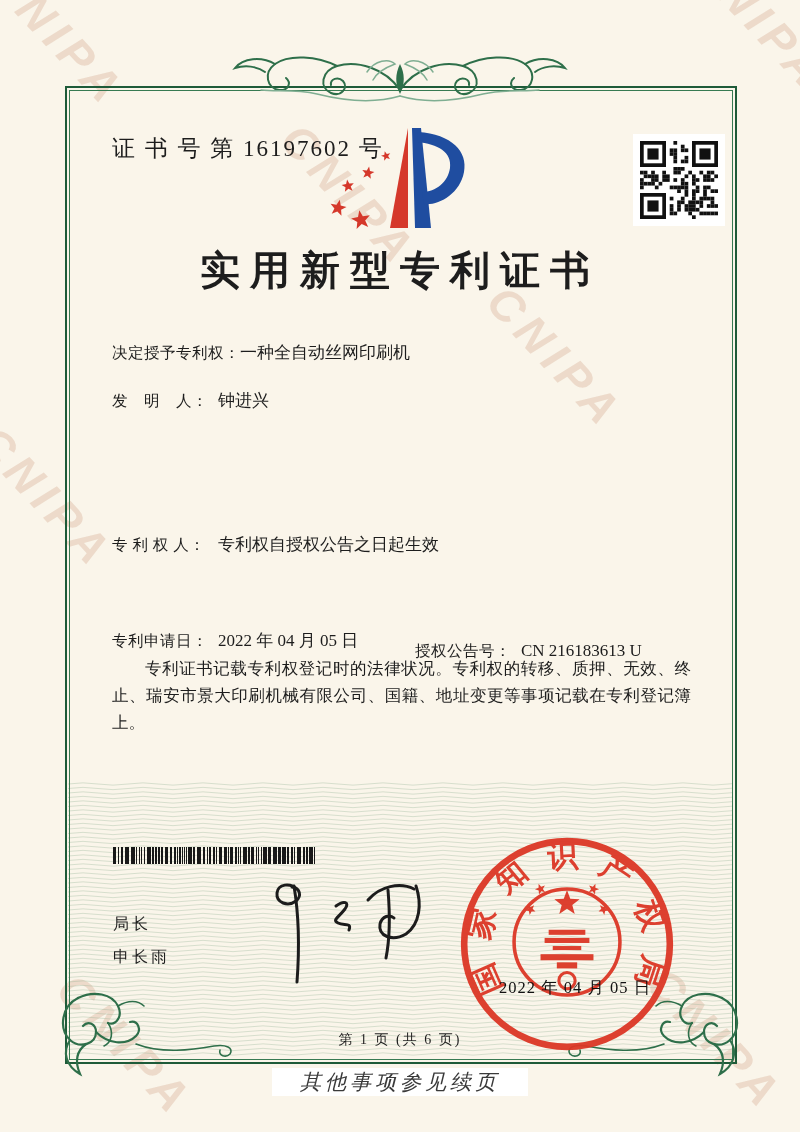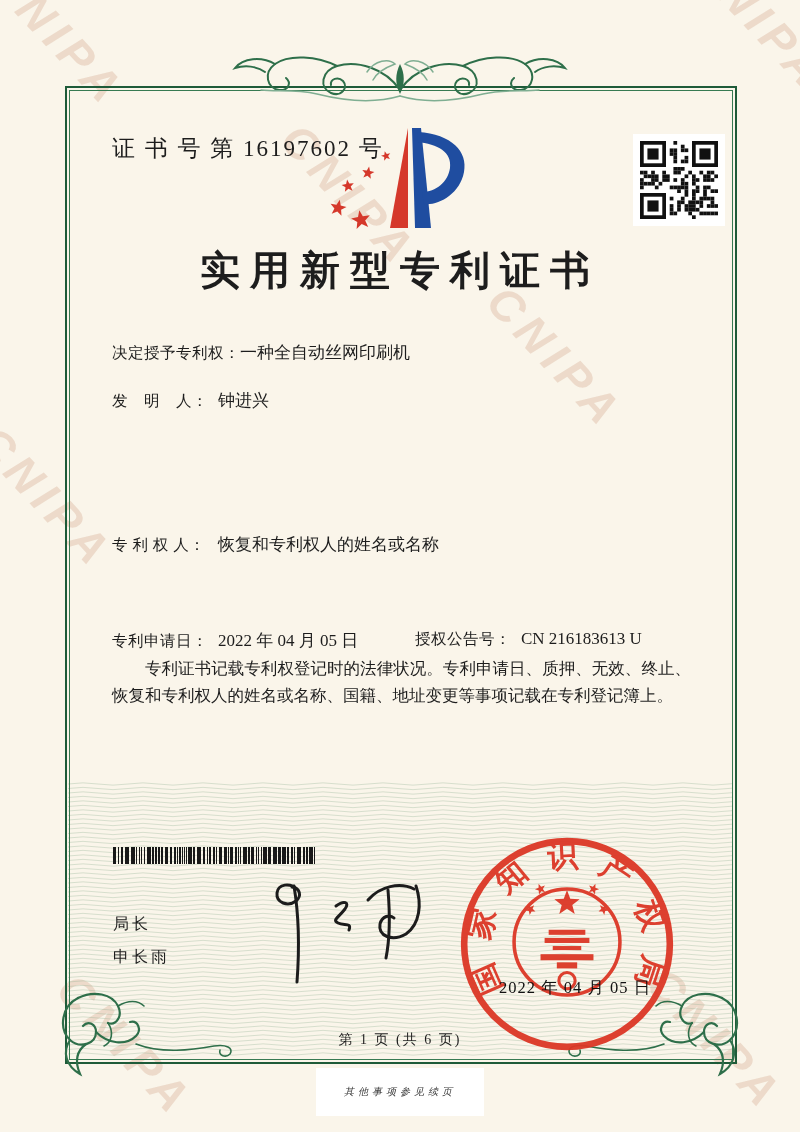--- a/index.html
+++ b/index.html
@@ -27,41 +27,41 @@
   .logo{left:328px;top:126px;}
   .qr-box{left:633px;top:134px;width:92px;height:92px;background:#ffffff;}
   .qr-box svg{margin:7px;display:block;}
 
   .title{left:0;top:243px;width:100%;text-align:center;font-size:40px;font-weight:bold;
          letter-spacing:10px;}
 
   .frow{left:112px;font-size:17px;white-space:nowrap;}
   .flabel{display:inline-block;min-width:106px;font-size:15.5px;letter-spacing:.5px;}
   .fval{font-size:17px;}
-  .grant2{position:absolute;left:303px;top:0;white-space:nowrap;}
+  .grant2{position:absolute;left:303px;top:12px;white-space:nowrap;}
 
   .body-text{left:112px;top:655px;width:579px;}
   .body-text p{margin:0;font-size:16.5px;line-height:27px;text-align:justify;text-indent:2em;}
 
   #barcode-bars{left:113px;top:847px;width:210px;height:17px;position:absolute;z-index:5;}
   #barcode-bars i{position:absolute;top:0;height:100%;background:#181818;}
 
   .signer-title{left:113px;top:914px;font-family:"Liberation Sans","DejaVu Sans",sans-serif;
                 font-size:16px;letter-spacing:3px;}
   .signer-name{left:113px;top:947px;font-family:"Liberation Sans","DejaVu Sans",sans-serif;
                font-size:16px;letter-spacing:3px;}
   .signature{left:232px;top:876px;}
 
   .seal{left:455px;top:832px;z-index:6;}
   .seal-date{left:499px;top:977px;font-size:16.5px;letter-spacing:1px;z-index:7;color:#111;}
 
   .footer-page{left:0;top:1031px;width:100%;text-align:center;font-size:14px;letter-spacing:2px;}
 
   .cont-note{left:50%;top:1068px;transform:translateX(-50%);background:#ffffff;
-             padding:17px 28px;font-size:10px;font-style:italic;letter-spacing:4px;
+             padding:0 28px;font-size:21px;font-style:italic;letter-spacing:4px;
              color:#3a3a3a;z-index:6;white-space:nowrap;}
 </style>
 </head>
 <body>
 
 <div id="page">
 
   <div class="wm" style="left:-30px;top:8px">CNIPA</div>
   <div class="wm" style="left:672px;top:-8px">CNIPA</div>
   <div class="wm" style="left:262px;top:168px">CNIPA</div>
@@ -254,32 +254,32 @@
 
   <div class="abs title">实用新型专利证书</div>
 
   <div class="abs frow" style="top:341px">
     <span class="flabel">决定授予专利权：</span><span class="fval">一种全自动丝网印刷机</span>
   </div>
   <div class="abs frow" style="top:389px">
     <span class="flabel">发　明　人：</span><span class="fval">钟进兴</span>
   </div>
   <div class="abs frow" style="top:533px">
-    <span class="flabel">专 利 权 人：</span><span class="fval">恢复和专利权人的姓名或名称</span>
+    <span class="flabel">专 利 权 人：</span><span class="fval">专利权自授权公告之日起生效</span>
   </div>
 
   <div class="abs frow" style="top:629px">
     <span class="flabel">专利申请日：</span><span class="fval">2022 年 04 月 05 日</span>
     <span class="grant2">
       <span class="flabel">授权公告号：</span><span class="fval">CN 216183613 U</span>
     </span>
   </div>
 
   <div class="abs body-text">
-    <p>专利证书记载专利权登记时的法律状况。专利申请日、质押、无效、终止、恢复和专利权人的姓名或名称、国籍、地址变更等事项记载在专利登记簿上。</p>
+    <p>专利证书记载专利权登记时的法律状况。专利权的转移、质押、无效、终止、瑞安市景大印刷机械有限公司、国籍、地址变更等事项记载在专利登记簿上。</p>
   </div>
 
   <div id="barcode-bars">
       <i style="left: 0px; width: 3px;"></i>
       <i style="left: 5px; width: 1px;"></i>
       <i style="left: 8px; width: 2px;"></i>
       <i style="left: 12px; width: 4px;"></i>
       <i style="left: 18px; width: 4px;"></i>
       <i style="left: 23px; width: 1px;"></i>
       <i style="left: 26px; width: 1px;"></i>

